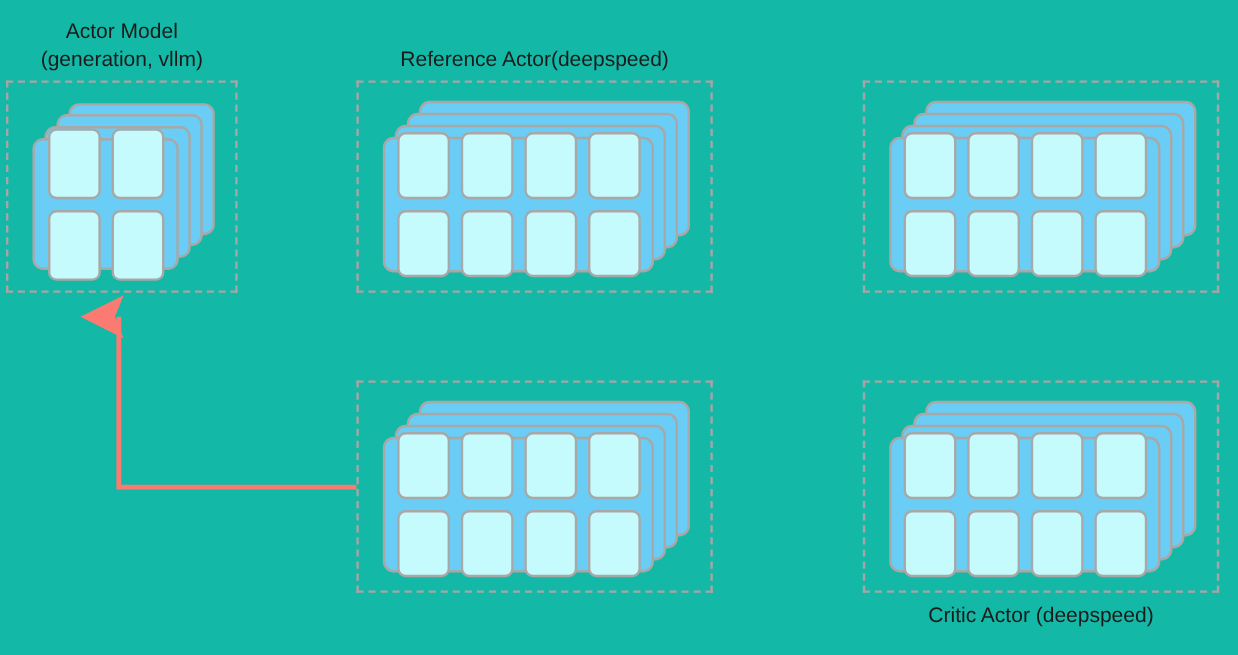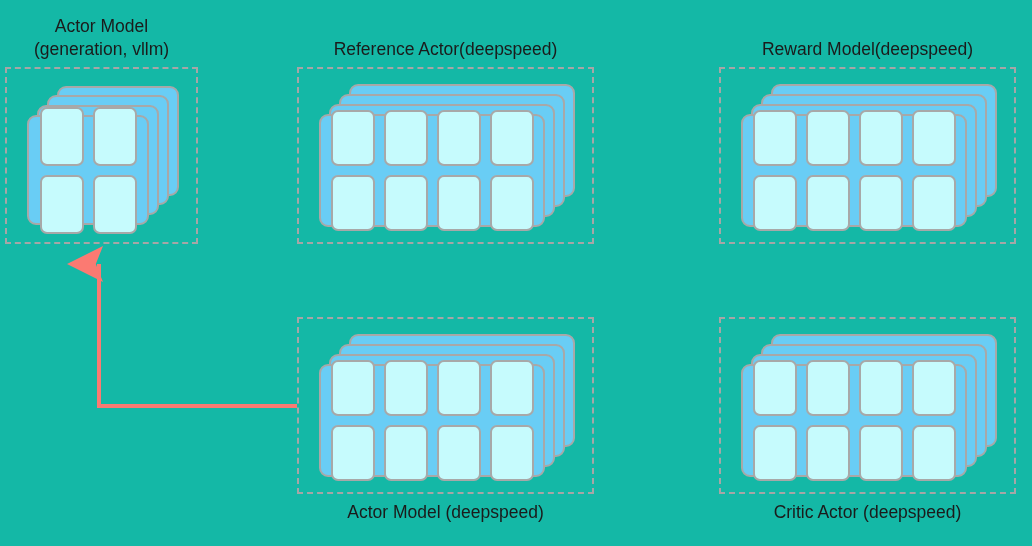--- a/index.html
+++ b/index.html
@@ -171,41 +171,39 @@
         <div class="cell"></div>
         <div class="cell"></div>
         <div class="cell"></div>
         <div class="cell"></div>
       </div>
     </div>
   </div>
 
   <div class="group" id="g-reward" style="left:719px; top:67px; width:297px; height:177px;">
     <div class="group-box"></div>
-    <div class="group-label above">Reward Model(deepspeed)</div>
     <div class="stack" style="left:22px; top:17px; width:256px; height:143px;">
       <div class="card" style="left:30px; top:0px;  width:226px; height:113px;"></div>
       <div class="card" style="left:20px; top:10px; width:226px; height:113px;"></div>
       <div class="card" style="left:10px; top:20px; width:226px; height:113px;"></div>
       <div class="card front grid-4x2" style="left:0px; top:30px; width:226px; height:113px;">
         <div class="cell"></div>
         <div class="cell"></div>
         <div class="cell"></div>
         <div class="cell"></div>
         <div class="cell"></div>
         <div class="cell"></div>
         <div class="cell"></div>
         <div class="cell"></div>
       </div>
     </div>
   </div>
 
   <div class="group" id="g-actor-deepspeed" style="left:297px; top:317px; width:297px; height:177px;">
     <div class="group-box"></div>
-    <div class="group-label below">Actor Model (deepspeed)</div>
     <div class="stack" style="left:22px; top:17px; width:256px; height:143px;">
       <div class="card" style="left:30px; top:0px;  width:226px; height:113px;"></div>
       <div class="card" style="left:20px; top:10px; width:226px; height:113px;"></div>
       <div class="card" style="left:10px; top:20px; width:226px; height:113px;"></div>
       <div class="card front grid-4x2" style="left:0px; top:30px; width:226px; height:113px;">
         <div class="cell"></div>
         <div class="cell"></div>
         <div class="cell"></div>
         <div class="cell"></div>
         <div class="cell"></div>

